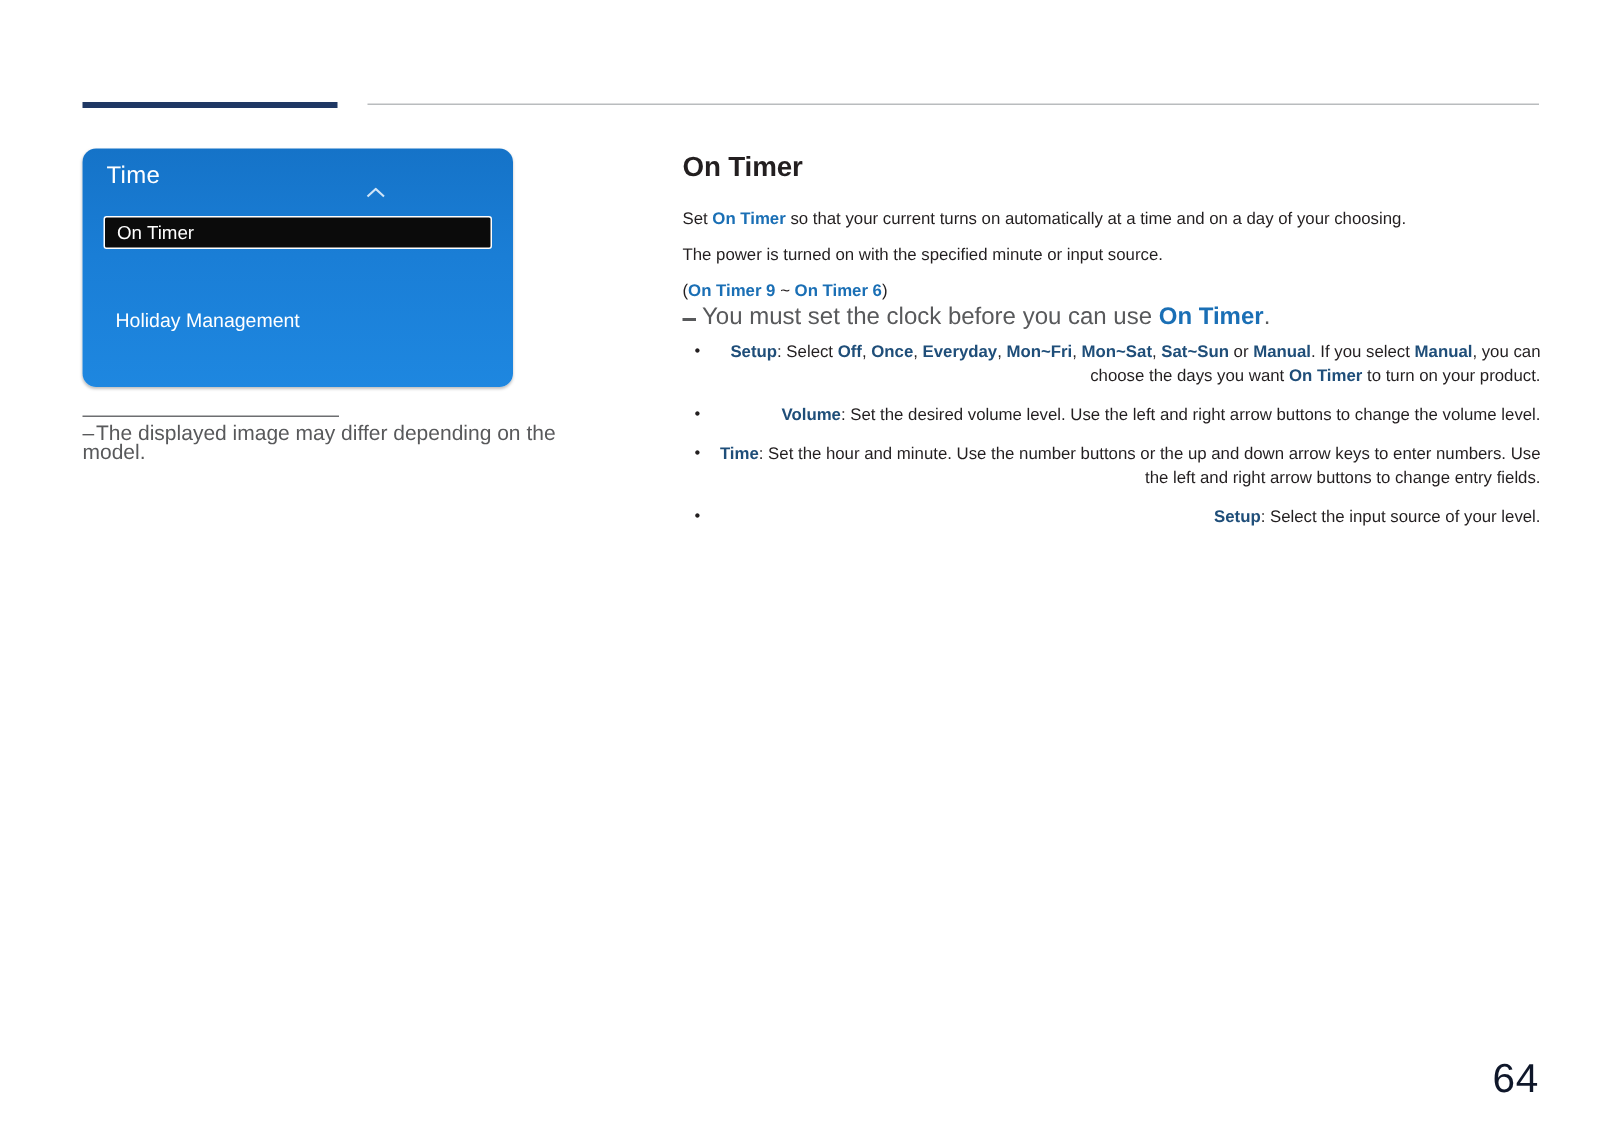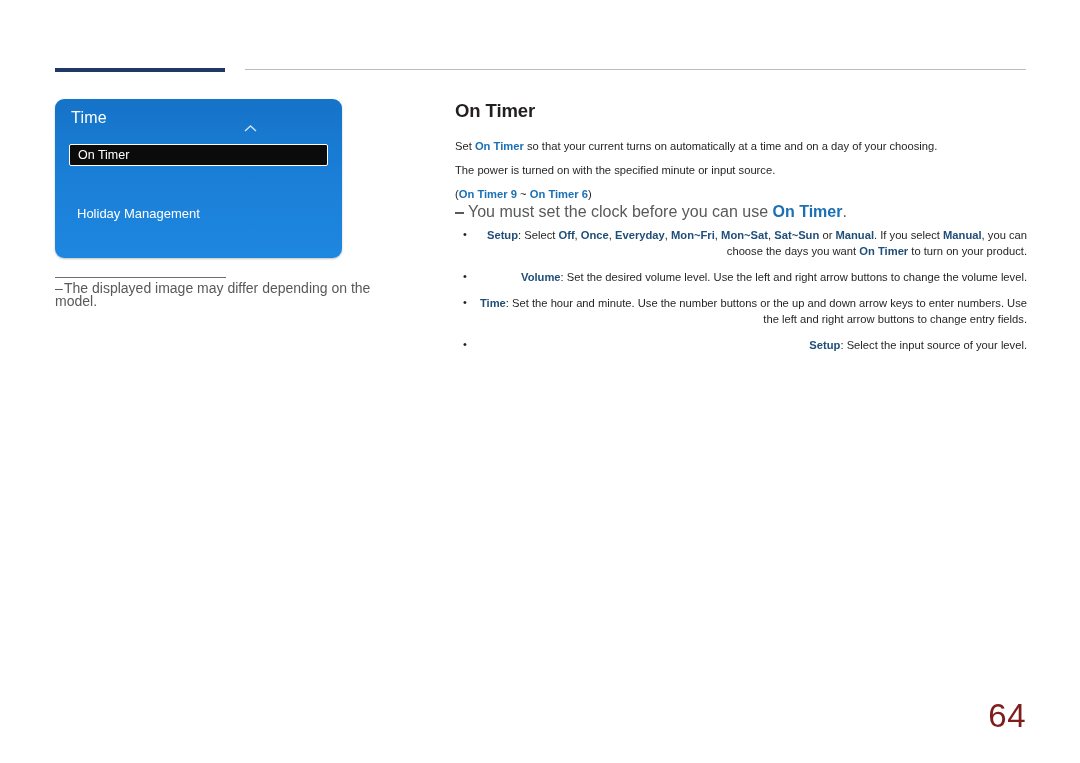--- a/index.html
+++ b/index.html
@@ -179,22 +179,22 @@
   }
   ul.bullets li .note {
     margin-top: 2px;
     margin-bottom: 0;
   }
 
   .page-number {
     position: absolute;
     right: 54px;
     bottom: 28px;
-    font-size: 33px;
-    color: #7f1d1d;
+    font-size: 27px;
+    color: #0f172a;
     letter-spacing: 0.5px;
   }
 </style>
 </head>
 <body>
 
 <div class="rule-dark"></div>
 <div class="rule-light"></div>
 
 <div class="menu-panel">

